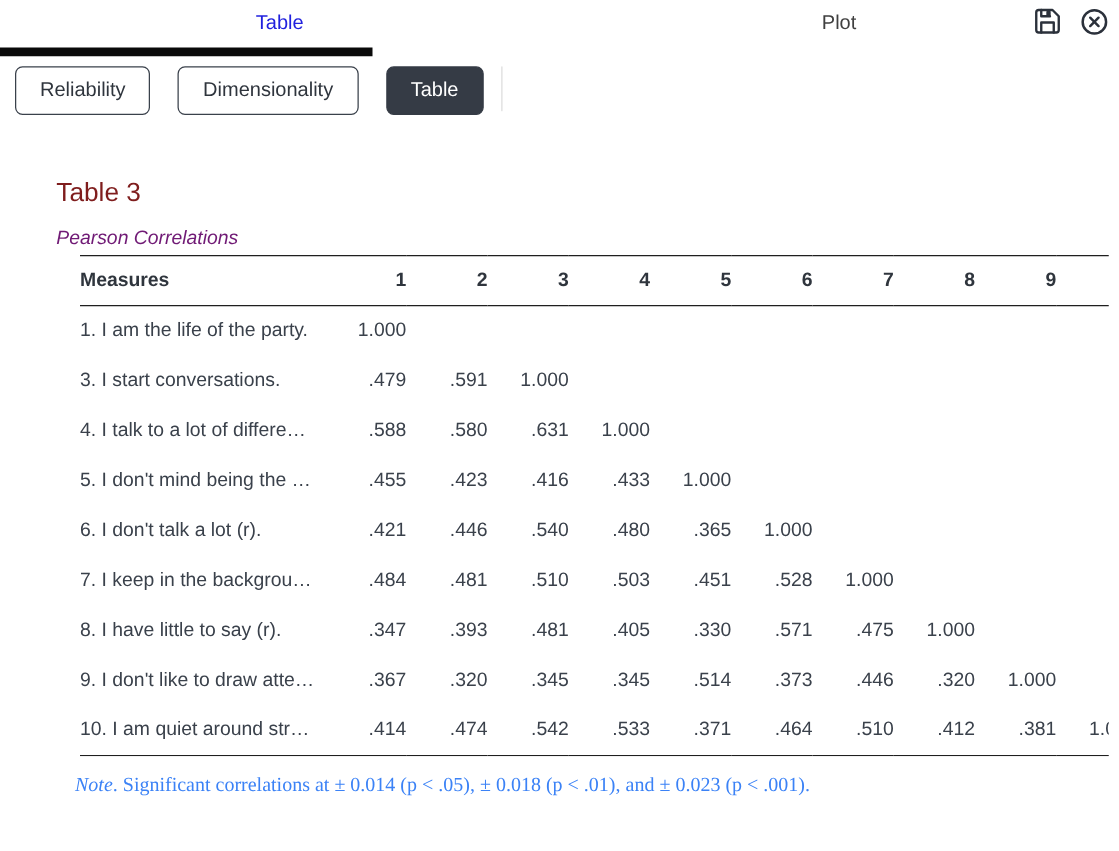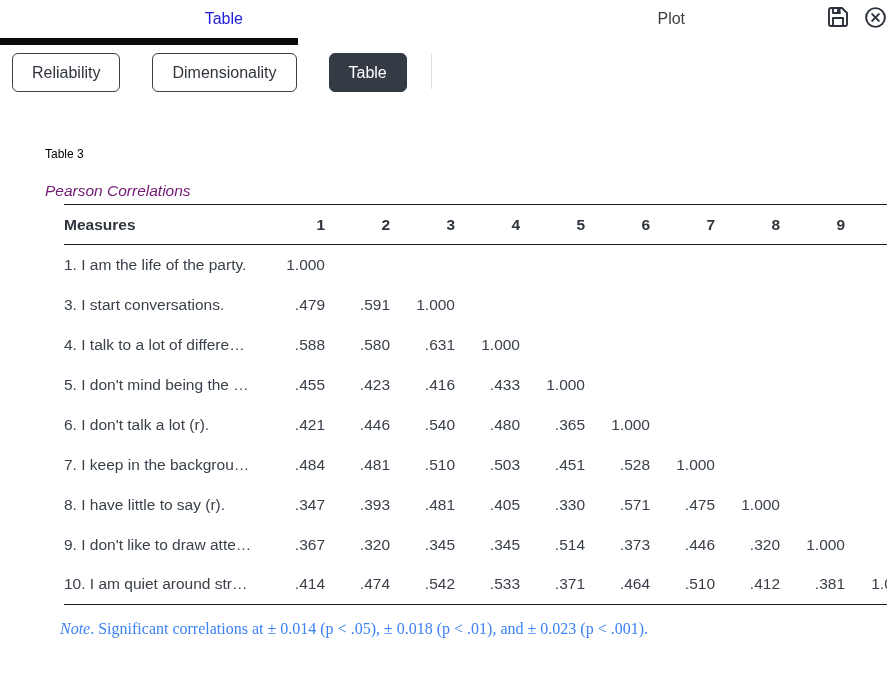--- a/index.html
+++ b/index.html
@@ -12,30 +12,30 @@
          font-size:16px; color:#404040; cursor:pointer; }
   .tab.active { color:#2121de; }
   .tab-underline { width:298px; height:7px; background:#0a0a0a; }
   .tabbar-icons { position:absolute; right:7px; top:4px; display:flex; gap:11px; }
   .icon-btn { width:26px; height:26px; display:flex; align-items:center;
               justify-content:center; cursor:pointer; background:none; border:none; }
   .icon-btn svg { stroke:#2b313b; fill:none; stroke-width:1.9; stroke-linecap:round;
                   stroke-linejoin:round; }
 
   
-  .btn-row { display:flex; gap:32px; margin:8px 0 0 12px; align-items:flex-start; }
+  .btn-row { display:flex; gap:22px; margin:8px 0 0 12px; align-items:flex-start; }
   .pill-btn { height:39px; padding:0 19px; font-size:16px; border-radius:6px;
               border:1px solid #3a414b; background:#ffffff; color:#2f353d;
               font-family:"Liberation Sans", sans-serif; cursor:pointer; }
   .pill-btn.active { background:#353b45; border-color:#353b45; color:#ffffff; }
   .ghost-sep { width:1px; height:36px; background:#dcdcdc; margin-left:-8px;
                border-radius:1px; }
 
   
-  .caption { margin:52px 0 0 45px; font-size:12px; line-height:21px; color:#000000; }
+  .caption { margin:52px 0 0 45px; font-size:21px; line-height:21px; color:#7f1d1d; }
   .subtitle { margin:15px 0 0 45px; font-size:15.5px; line-height:21px;
               font-style:italic; color:#701a75; }
   .table-clip { margin:3px 0 0 64px; width:823px; overflow:hidden; }
   table { border-collapse:collapse; table-layout:fixed; width:846px; }
   col.c-measure { width:196px; }
   col.c-num { width:65px; }
   th, td { height:40px; font-size:15.5px; vertical-align:middle; white-space:nowrap; }
   thead th { border-top:1.5px solid #1f1f1f; border-bottom:1.5px solid #1f1f1f;
              color:#2f353d; font-weight:bold; }
   thead th.measure { text-align:left; }

